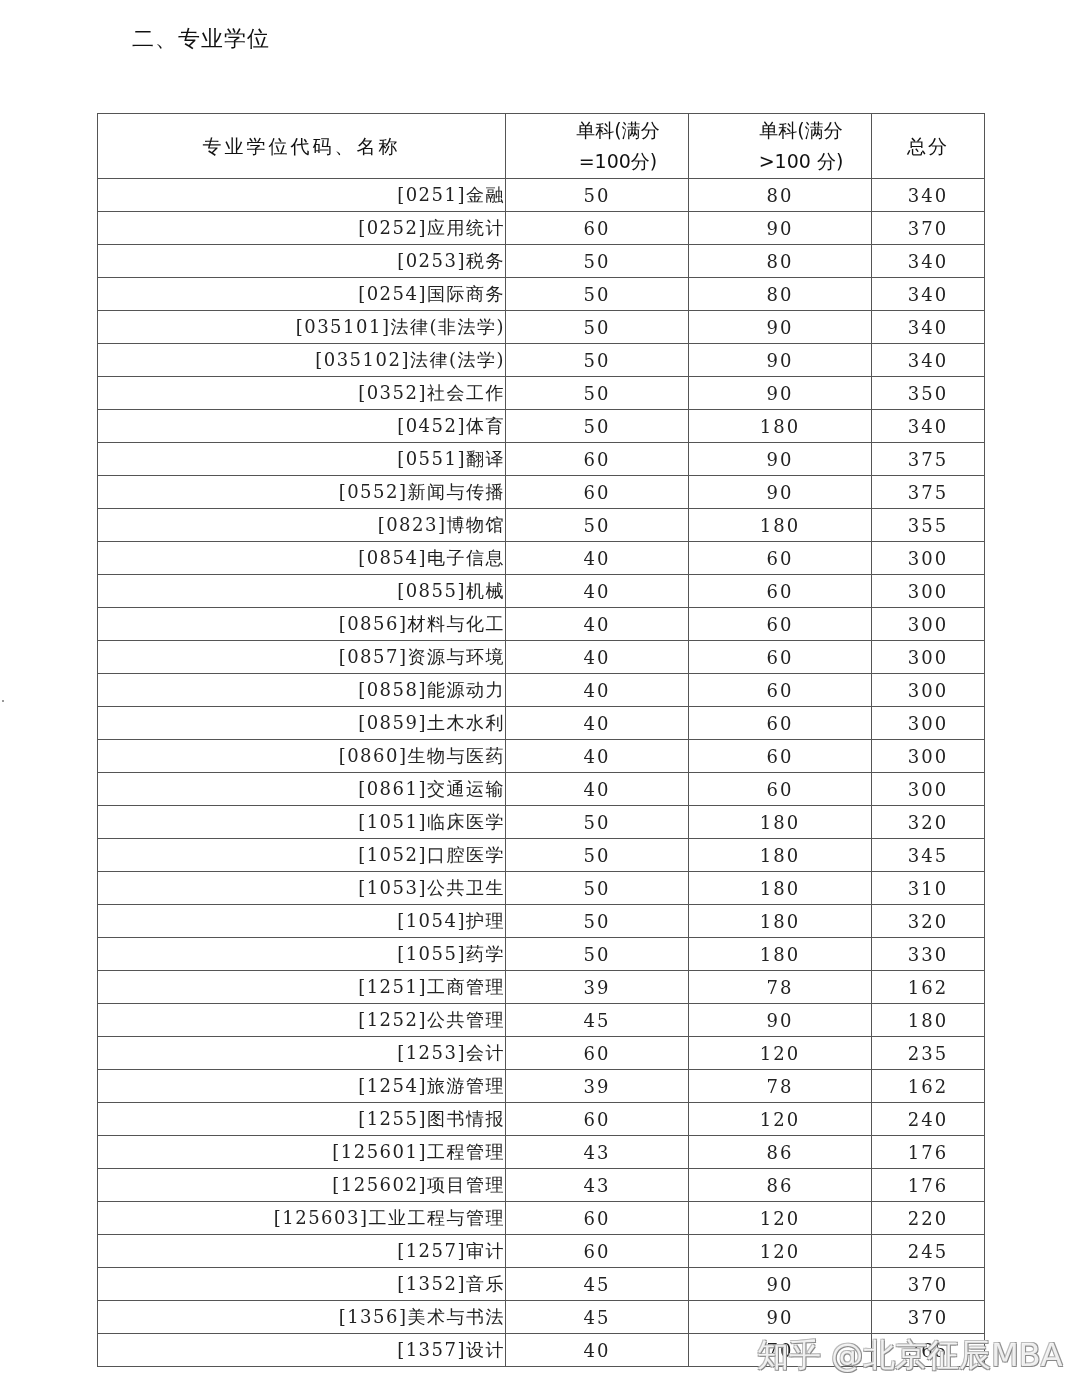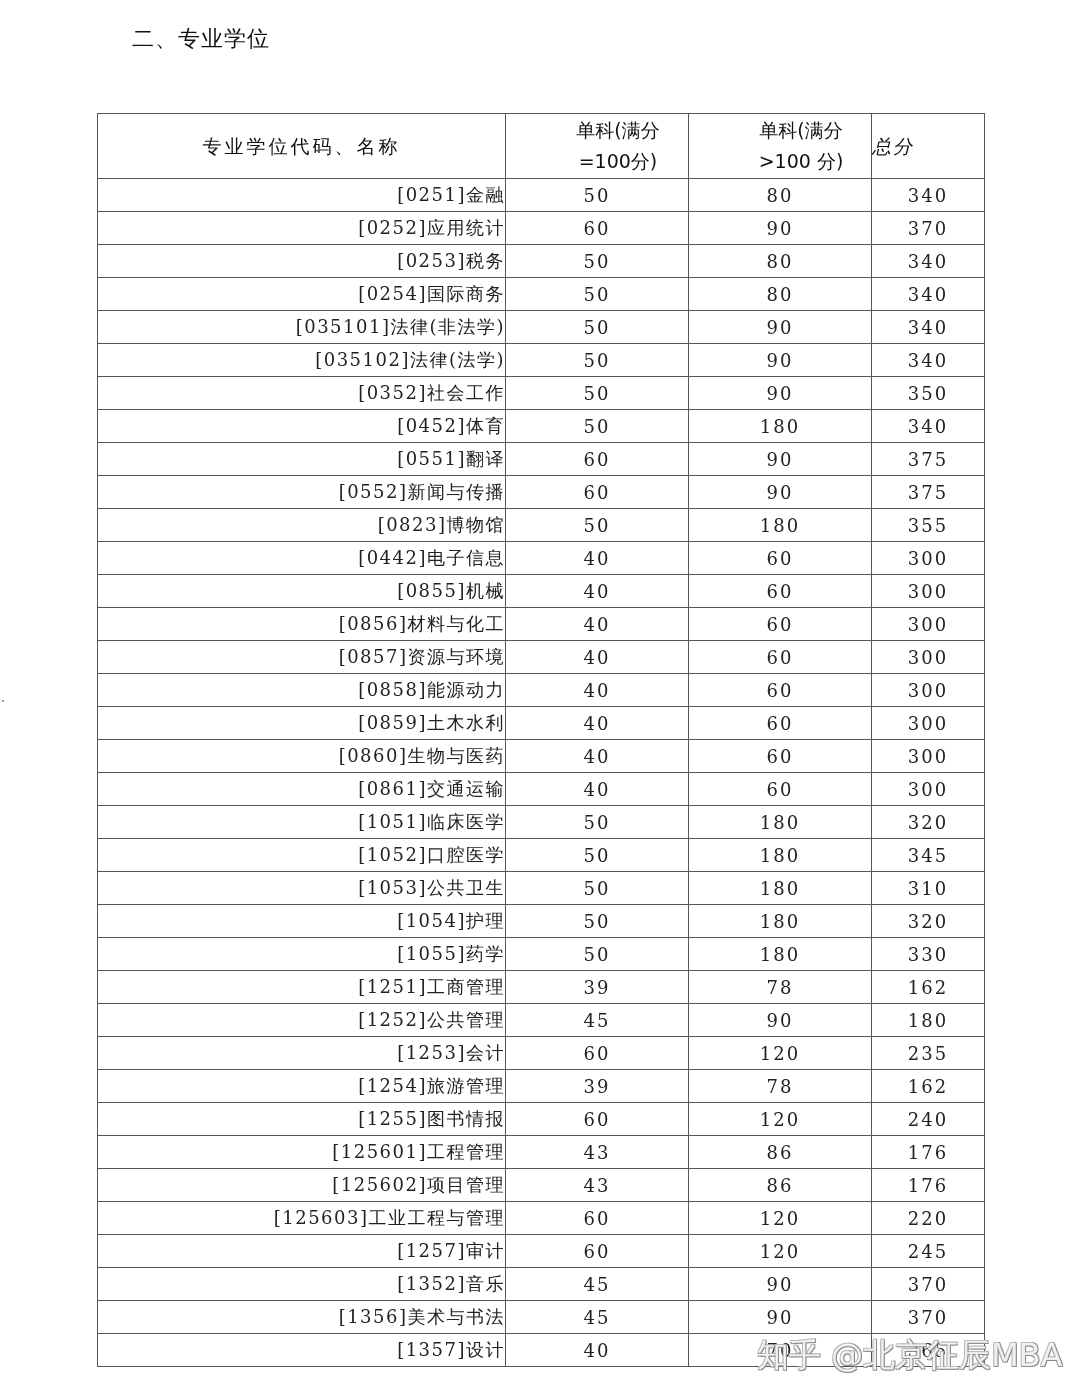--- a/index.html
+++ b/index.html
@@ -17,21 +17,21 @@
   }
   table.scores th, table.scores td {
     border: 1.5px solid #555; padding: 0;
   }
   table.scores th {
     height: 64px; font-weight: normal; font-size: 19px; line-height: 31px;
     font-family: "DejaVu Sans", "Liberation Sans", sans-serif; color: #111;
   }
   table.scores th.col-name { text-align: center; letter-spacing: 3px; }
   table.scores th.col-score { text-align: center; padding-left: 42px; }
-  table.scores th.col-total { text-align: left; letter-spacing: 2px; font-style: italic; }
+  table.scores th.col-total { text-align: center; letter-spacing: 2px; }
   table.scores td {
     height: 32px; font-size: 18px; color: #222; letter-spacing: 2px;
     font-family: "DejaVu Serif", "Liberation Serif", serif;
   }
   table.scores td.name { text-align: right; padding-left: 10px; letter-spacing: 1.5px; white-space: nowrap; }
   table.scores td.num { text-align: center; }
   .watermark {
     position: absolute; left: 757px; top: 1334px; font-size: 32px; color: rgba(255,255,255,0.85);
     font-family: "DejaVu Sans", "Liberation Sans", sans-serif;
     text-shadow: 1px 1px 0 #8a8a8a, -1px -1px 0 #bdbdbd, 1px -1px 0 #9a9a9a, -1px 1px 0 #9a9a9a;
@@ -128,21 +128,21 @@
         <td class="num">90</td>
         <td class="num">375</td>
       </tr>
       <tr>
         <td class="name">[0823]博物馆</td>
         <td class="num">50</td>
         <td class="num">180</td>
         <td class="num">355</td>
       </tr>
       <tr>
-        <td class="name">[0442]电子信息</td>
+        <td class="name">[0854]电子信息</td>
         <td class="num">40</td>
         <td class="num">60</td>
         <td class="num">300</td>
       </tr>
       <tr>
         <td class="name">[0855]机械</td>
         <td class="num">40</td>
         <td class="num">60</td>
         <td class="num">300</td>
       </tr>

